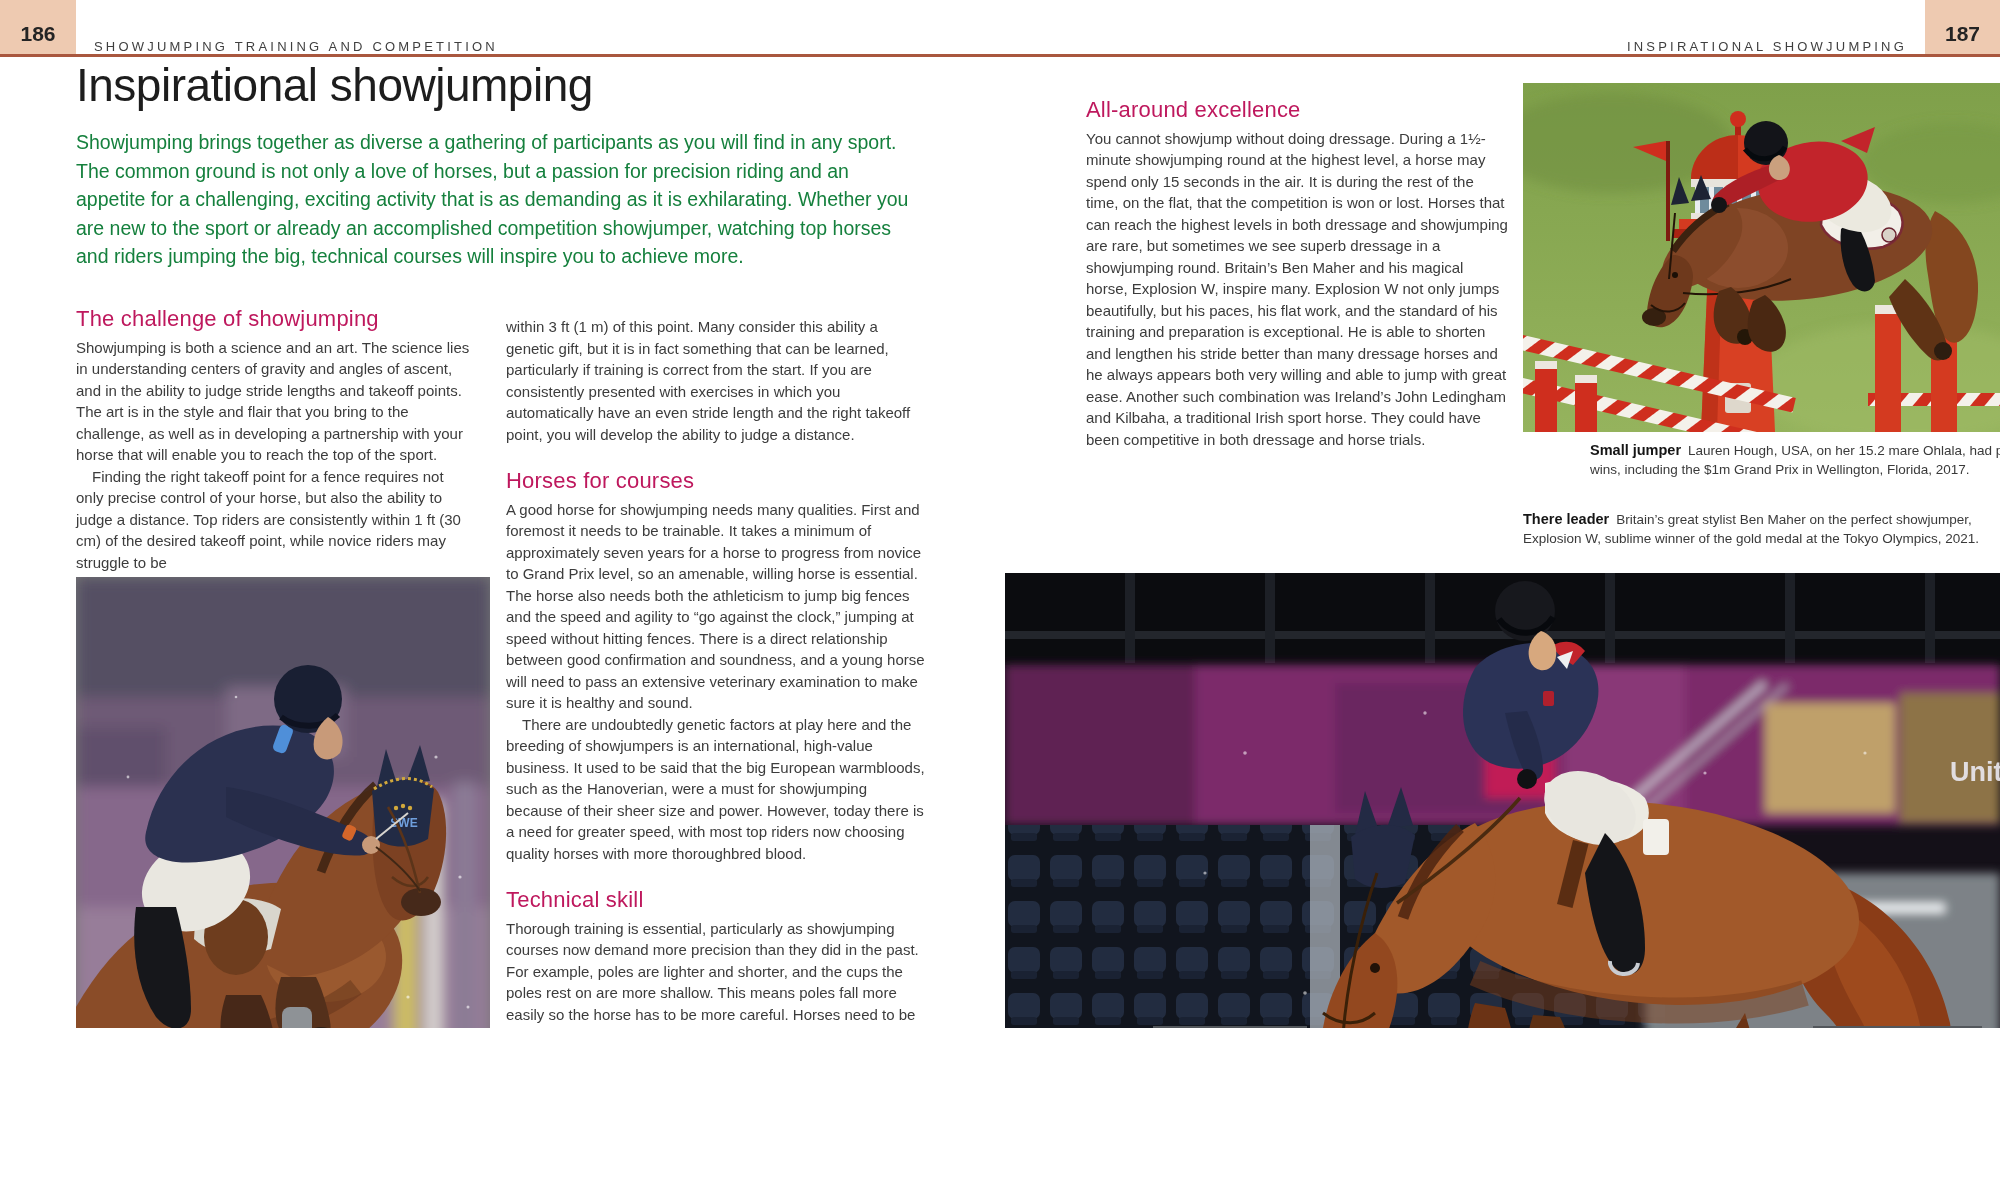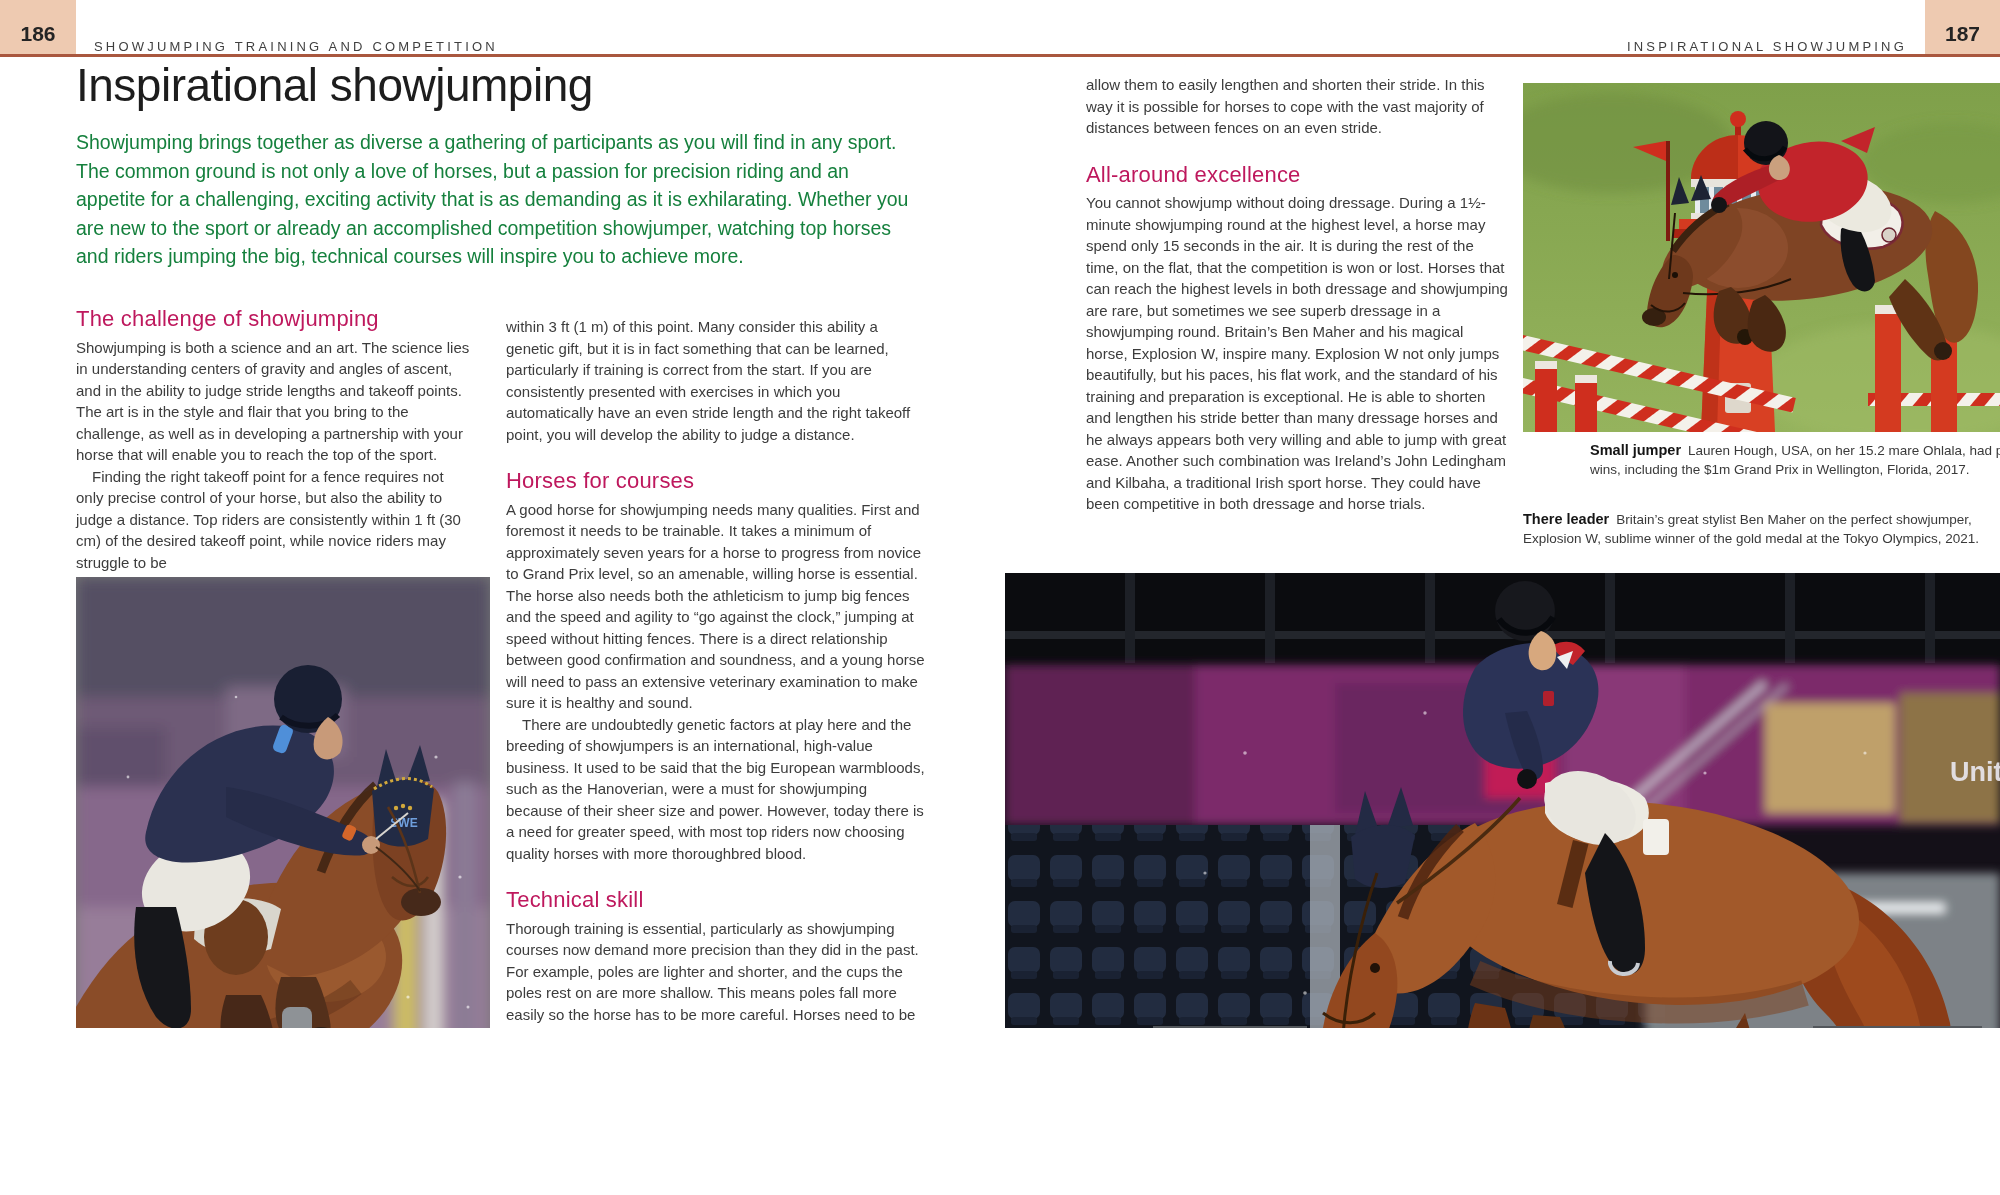--- a/index.html
+++ b/index.html
@@ -66,21 +66,20 @@
   <div class="col" id="col2">
     <p>within 3 ft (1 m) of this point. Many consider this ability a genetic gift, but it is in fact something that can be learned, particularly if training is correct from the start. If you are consistently presented with exercises in which you automatically have an even stride length and the right takeoff point, you will develop the ability to judge a distance.</p>
     <h2 class="mt">Horses for courses</h2>
     <p>A good horse for showjumping needs many qualities. First and foremost it needs to be trainable. It takes a minimum of approximately seven years for a horse to progress from novice to Grand Prix level, so an amenable, willing horse is essential. The horse also needs both the athleticism to jump big fences and the speed and agility to “go against the clock,” jumping at speed without hitting fences. There is a direct relationship between good confirmation and soundness, and a young horse will need to pass an extensive veterinary examination to make sure it is healthy and sound.</p>
     <p class="ind">There are undoubtedly genetic factors at play here and the breeding of showjumpers is an international, high-value business. It used to be said that the big European warmbloods, such as the Hanoverian, were a must for showjumping because of their sheer size and power. However, today there is a need for greater speed, with most top riders now choosing quality horses with more thoroughbred blood.</p>
     <h2 class="mt">Technical skill</h2>
     <p>Thorough training is essential, particularly as showjumping courses now demand more precision than they did in the past. For example, poles are lighter and shorter, and the cups the poles rest on are more shallow. This means poles fall more easily so the horse has to be more careful. Horses need to be able to cope with a greater variety of distances between fences, yet still arrive at a good take off point. To make this possible, they must have the athleticism and training that will</p>
   </div>
 
   <div class="col" id="col3">
-    <p>allow them to easily lengthen and shorten their stride. In this way it is possible for horses to cope with the vast majority of distances between fences on an even stride.</p>
     <h2 class="mt">All-around excellence</h2>
     <p>You cannot showjump without doing dressage. During a 1½-minute showjumping round at the highest level, a horse may spend only 15 seconds in the air. It is during the rest of the time, on the flat, that the competition is won or lost. Horses that can reach the highest levels in both dressage and showjumping are rare, but sometimes we see superb dressage in a showjumping round. Britain’s Ben Maher and his magical horse, Explosion W, inspire many. Explosion W not only jumps beautifully, but his paces, his flat work, and the standard of his training and preparation is exceptional. He is able to shorten and lengthen his stride better than many dressage horses and he always appears both very willing and able to jump with great ease. Another such combination was Ireland’s John Ledingham and Kilbaha, a traditional Irish sport horse. They could have been competitive in both dressage and horse trials.</p>
   </div>
 
   <div class="photo" id="photo-barefoot">
     <svg viewBox="0 0 414 497" preserveAspectRatio="none">
       <defs>
         <filter id="b1">
             <feGaussianBlur stdDeviation="7"></feGaussianBlur>
           </filter>

